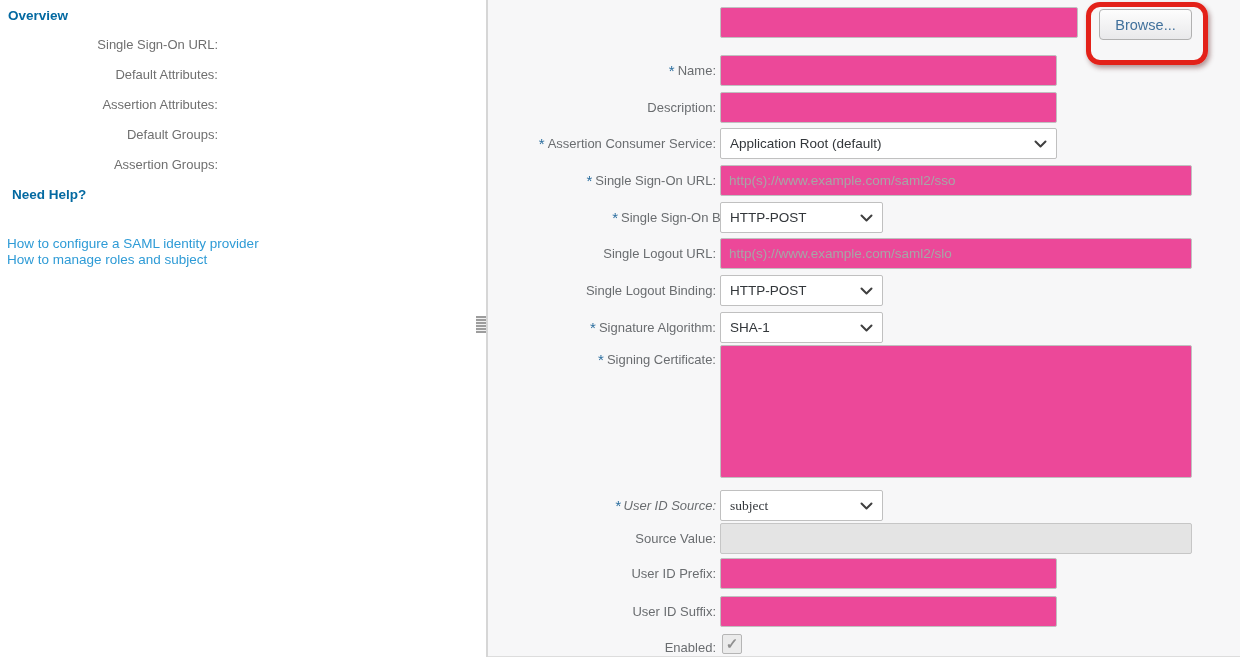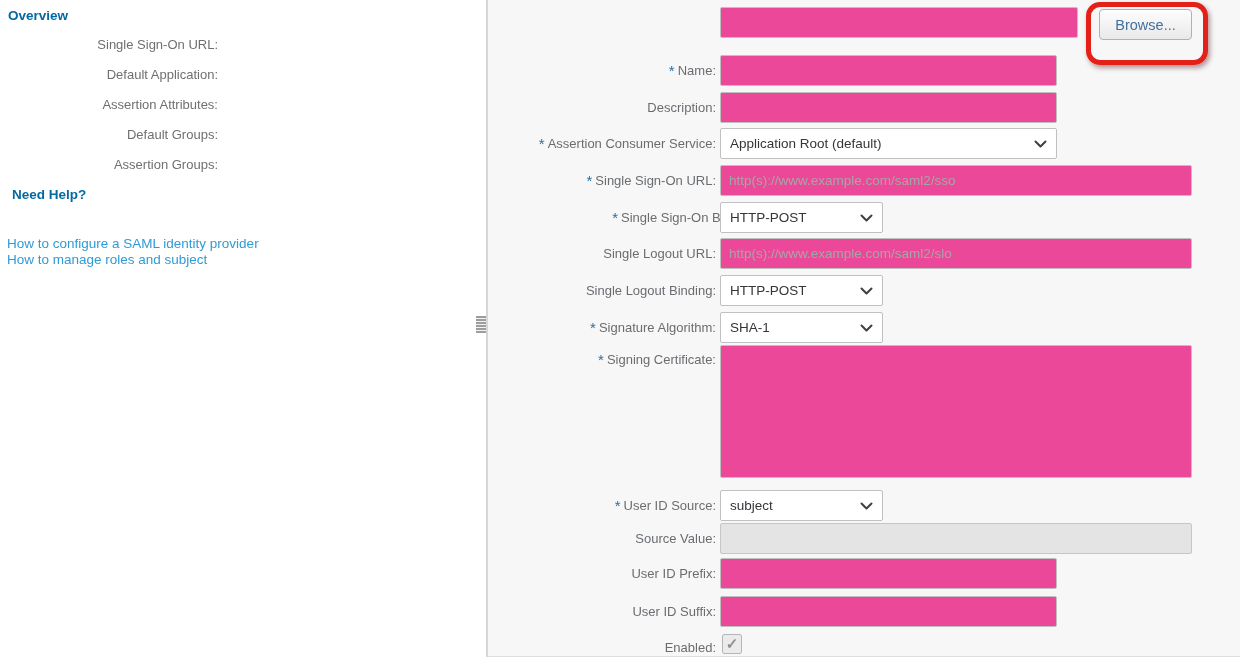--- a/index.html
+++ b/index.html
@@ -52,21 +52,21 @@
          color:#8f8f8f; font-size:15px; line-height:18px; text-align:center; font-weight:bold; }
 </style>
 </head>
 <body>
 
 <div id="screen">
 
   <div class="shead" style="left:8px; top:8px;">Overview</div>
 
   <div class="snav" style="top:37px;">Single Sign-On URL:</div>
-  <div class="snav" style="top:67px;">Default Application:</div>
+  <div class="snav" style="top:67px;">Default Attributes:</div>
   <div class="snav" style="top:97px;">Assertion Attributes:</div>
   <div class="snav" style="top:157px;">Assertion Groups:</div>
   <div class="snav" style="top:127px;">Default Groups:</div>
 
   <div class="shead" style="left:12px; top:187px;">Need Help?</div>
 
   <a class="slink" style="top:236px;">How to configure a SAML identity provider</a>
   <a class="slink" style="top:252px;">How to manage roles and subject</a>
 
   <div class="vdivider"></div>
@@ -134,23 +134,23 @@
       <svg width="13" height="8" viewBox="0 0 13 8">
           <path d="M1.5 1.5l5 5 5-5" stroke="#3f3f3f" stroke-width="2" fill="none" stroke-linecap="round" stroke-linejoin="round"></path>
         </svg>
     </span>
   </div>
 
   <div class="flabel" style="top:352px;">
     <span class="req">*</span><span>Signing Certificate:</span></div>
   <textarea class="ta" style="left: 720px; top: 345px; width: 472px; height: 133px;"></textarea>
 
-  <div class="flabel" style="top:498px;">
+  <div class="flabel" style="top:498px;font-style:italic;">
     <span class="req">*</span><span>User ID Source:</span></div>
-  <div class="sel" style="left:720px; top:490px; width:163px;">
+  <div class="sel" style="left:720px; top:490px; width:163px;font-family:Liberation Serif, serif;">
     <span>subject</span>
     <span class="chev">
       <svg width="13" height="8" viewBox="0 0 13 8">
           <path d="M1.5 1.5l5 5 5-5" stroke="#3f3f3f" stroke-width="2" fill="none" stroke-linecap="round" stroke-linejoin="round"></path>
         </svg>
     </span>
   </div>
 
   <div class="flabel" style="top:531px;">
     <span>Source Value:</span></div>

